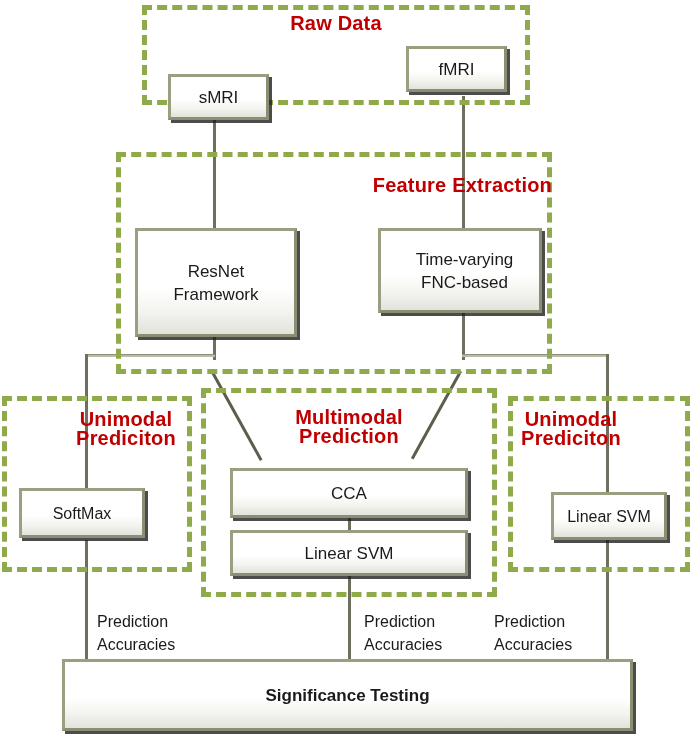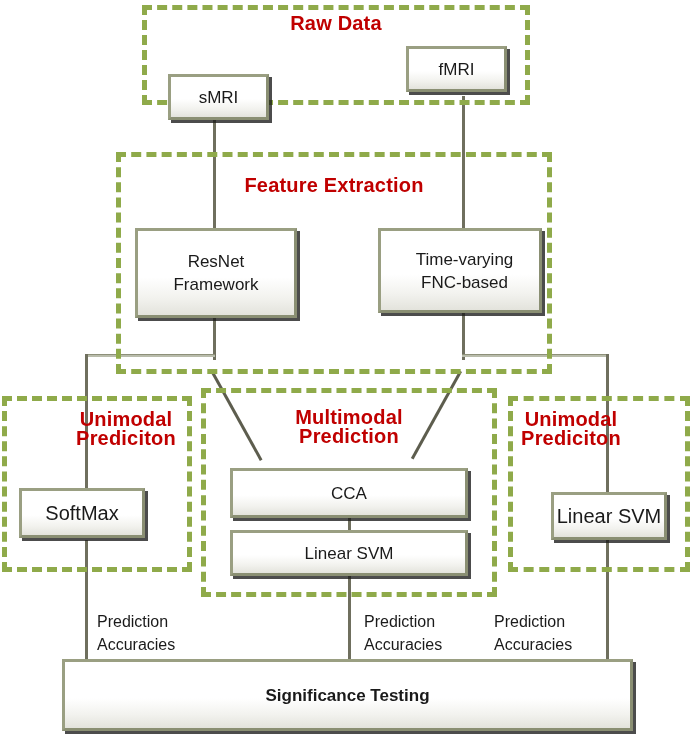--- a/index.html
+++ b/index.html
@@ -35,21 +35,21 @@
     box-shadow:3px 3px 0 0 rgba(25,25,25,.78);
     display:flex;
     align-items:center;
     justify-content:center;
     text-align:center;
     color:#1a1a1a;
     font-size:17px;
     line-height:23px;
     white-space:pre-line;
   }
-  .node.small{font-size:20px;}
+  .node.small{font-size:16px;}
 
   
   .vline{position:absolute;width:3px;background:#6f6f5e;}
   .hline{position:absolute;height:3px;background:#b9bcab;border-top:1px solid #8d9079;box-sizing:border-box;}
   .diag{position:absolute;transform-origin:0 0;height:3px;background:#5d5d4e;}
 
   .accuracy-label{
     position:absolute;
     font-size:16px;
     line-height:23px;
@@ -90,23 +90,23 @@
 
   <div class="group" style="left:142px;top:5px;width:388px;height:100px;">
   </div>
   <div class="group-title" style="left:142px;top:14px;width:388px;">Raw Data</div>
 
   <div class="node" style="left:168px;top:56px;width:101px;height:46px;margin-top:18px;">sMRI</div>
   <div class="node" style="left:406px;top:46px;width:101px;height:46px;">fMRI</div>
 
   <div class="group" style="left:116px;top:152px;width:436px;height:222px;">
   </div>
-  <div class="group-title" style="left:116px;top:176px;width:436px;">Feature Extraction</div>
+  <div class="group-title" style="left:116px;top:176px;width:436px;text-align:right;">Feature Extraction</div>
 
-  <div class="node" style="left:135px;top:228px;width:162px;height:90px;">ResNet
+  <div class="node" style="left:135px;top:228px;width:162px;height:109px;">ResNet
 Framework</div>
   <div class="node" style="left:378px;top:228px;width:164px;height:85px;padding-left:9px;">Time-varying
 FNC-based</div>
 
   <div class="group" style="left:2px;top:396px;width:190px;height:176px;">
   </div>
   <div class="group-title" style="left:60px;top:410px;width:132px;">Unimodal
 Prediciton</div>
 
   <div class="node small" style="left:19px;top:488px;width:126px;height:50px;">SoftMax</div>

